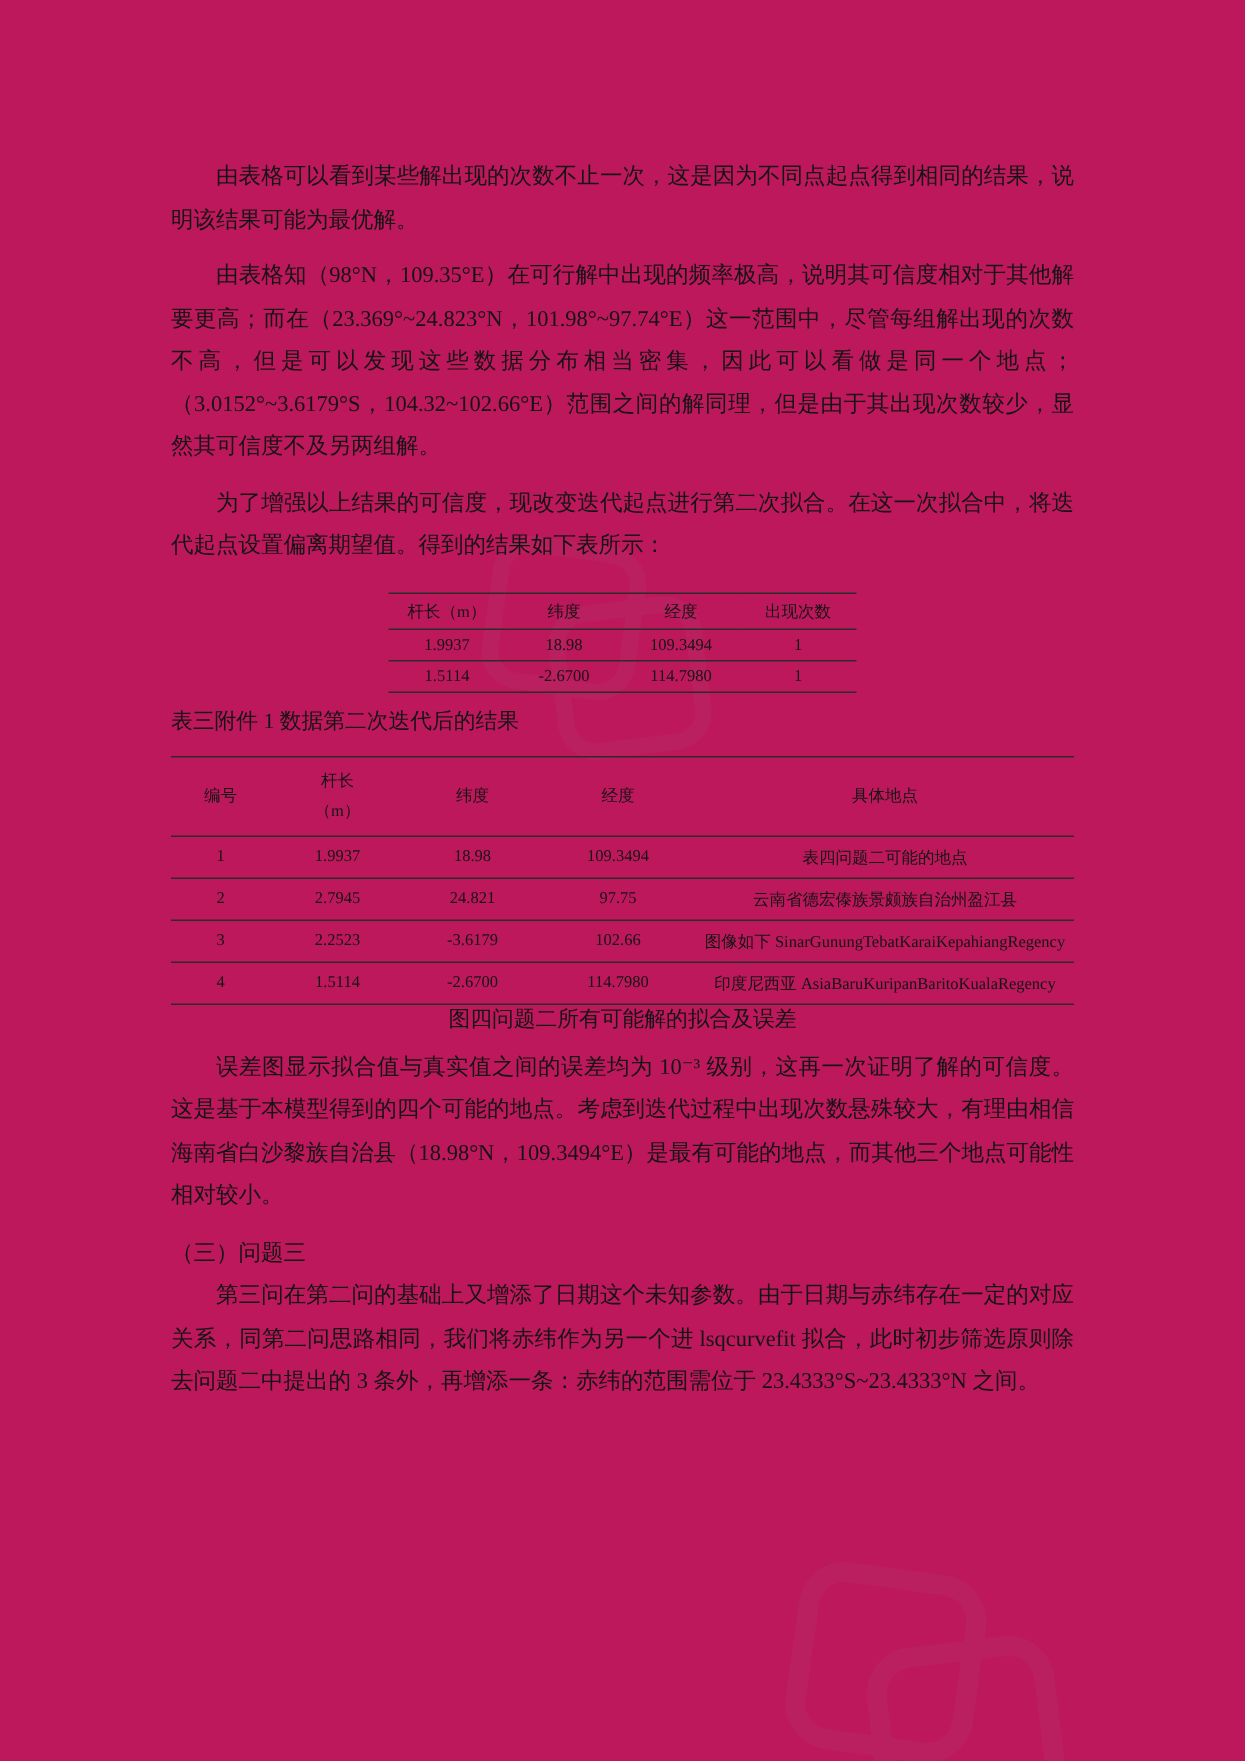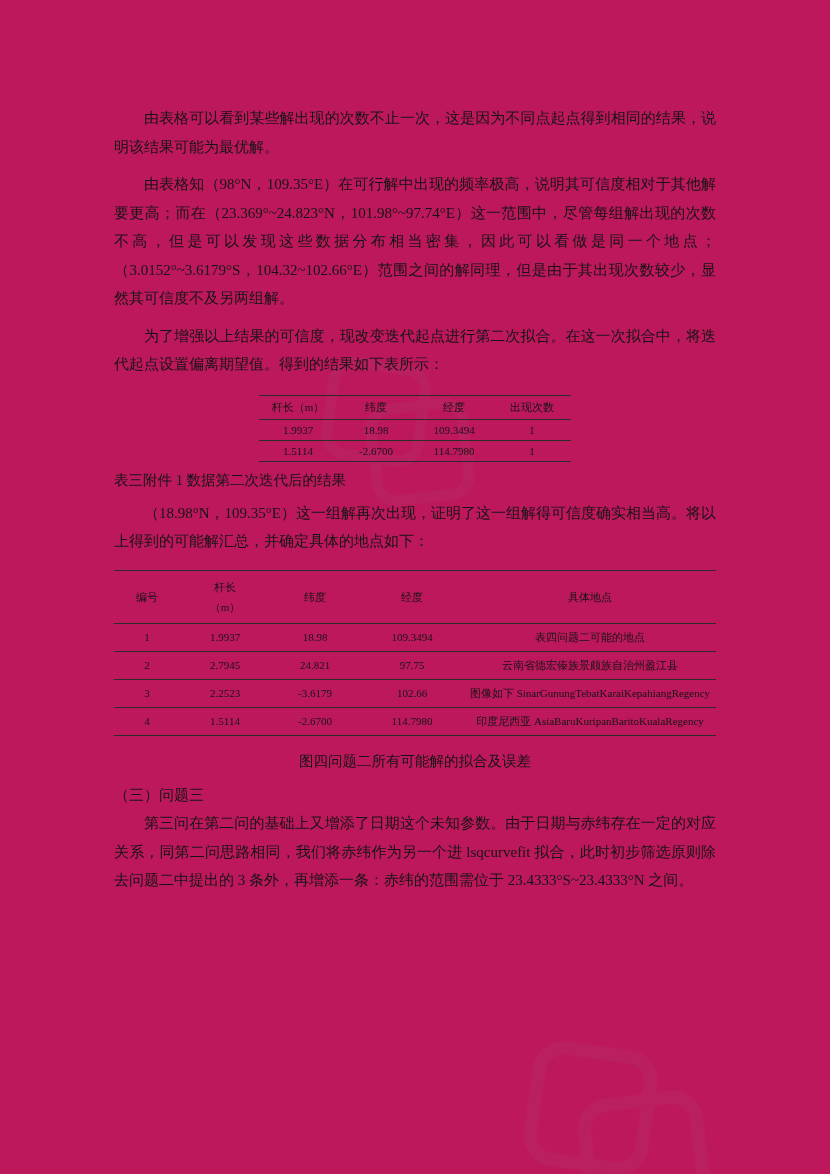--- a/index.html
+++ b/index.html
@@ -27,21 +27,21 @@
   .t1 tbody tr:last-child td{border-bottom:1.5px solid #2b2b2b;}
 
   
   .t2{margin:14px 0 0;width:602px;table-layout:fixed;}
   .t2 th,.t2 td{border-bottom:1px solid #2b2b2b;padding:6px 4px;}
   .t2 thead th{border-top:1.5px solid #2b2b2b;white-space:pre-line;line-height:20px;}
   .t2 tbody tr:last-child td{border-bottom:1.5px solid #2b2b2b;}
   .t2 .c0{width:58px;} .t2 .c1{width:82px;} .t2 .c2{width:82px;} .t2 .c3{width:96px;} .t2 .c4{width:auto;}
 
   .tcaption{font-size:14.5px;text-align:left;margin:9px 0 0;}
-  .figcaption{font-size:14.5px;text-align:center;margin:16px 0 0;}
+  .figcaption{font-size:14.5px;text-align:center;margin:0 0 0;}
   .heading{font-size:15px;line-height:28.5px;margin:10px 0 0;}
 
   .watermark{position:absolute;opacity:0.06;pointer-events:none;}
   .wm-center{left:296px;top:348px;}
   .wm-bottom{left:470px;top:1030px;}
 </style>
 </head>
 <body>
 
 <div class="page">
@@ -90,21 +90,20 @@
         <tr>
           <td>1.5114</td>
           <td>-2.6700</td>
           <td>114.7980</td>
           <td>1</td>
         </tr>
       </tbody>
     </table>
     <p class="tcaption">表三附件 1 数据第二次迭代后的结果</p>
 
-    <p class="para indent gap">（18.98°N，109.35°E）这一组解再次出现，证明了这一组解得可信度确实相当高。将以上得到的可能解汇总，并确定具体的地点如下：</p>
 
     <table class="t2">
       <thead>
         <tr>
           <th class="c0">编号</th>
           <th class="c1">杆长
 （m）</th>
           <th class="c2">纬度</th>
           <th class="c3">经度</th>
           <th class="c4">具体地点</th>
@@ -138,19 +137,20 @@
           <td>-2.6700</td>
           <td>114.7980</td>
           <td>印度尼西亚 AsiaBaruKuripanBaritoKualaRegency</td>
         </tr>
       </tbody>
     </table>
 
 
     <p class="figcaption">图四问题二所有可能解的拟合及误差</p>
 
+    <p class="para indent gap">误差图显示拟合值与真实值之间的误差均为 10⁻³ 级别，这再一次证明了解的可信度。这是基于本模型得到的四个可能的地点。考虑到迭代过程中出现次数悬殊较大，有理由相信海南省白沙黎族自治县（18.98°N，109.3494°E）是最有可能的地点，而其他三个地点可能性相对较小。</p>
 
     <p class="heading">（三）问题三</p>
 
     <p class="para indent">第三问在第二问的基础上又增添了日期这个未知参数。由于日期与赤纬存在一定的对应关系，同第二问思路相同，我们将赤纬作为另一个进 lsqcurvefit 拟合，此时初步筛选原则除去问题二中提出的 3 条外，再增添一条：赤纬的范围需位于 23.4333°S~23.4333°N 之间。</p>
 
   </div>
 </div>
 
 </body></html>

